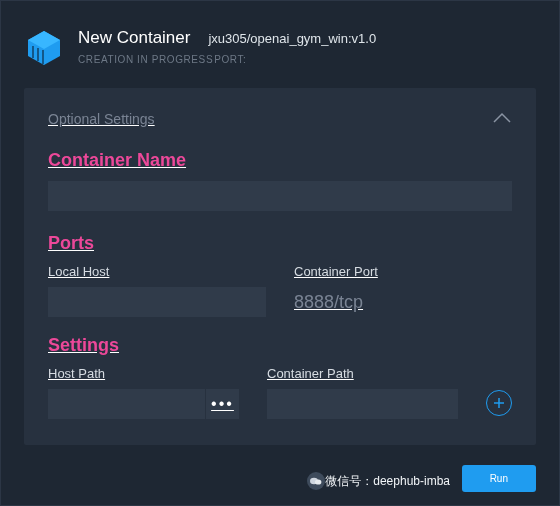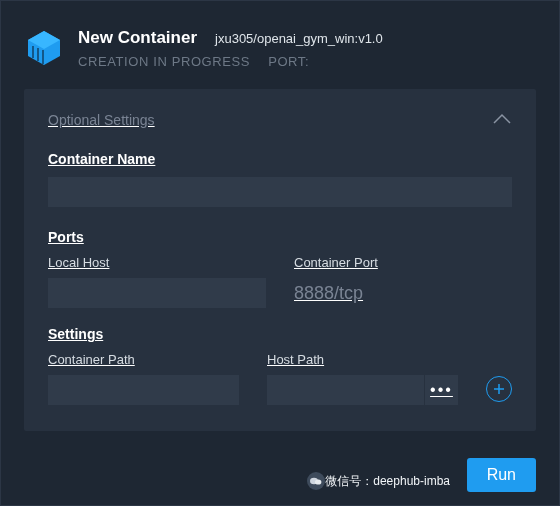--- a/index.html
+++ b/index.html
@@ -24,32 +24,32 @@
   flex-shrink: 0;
 }
 .header-text { flex: 1; }
 .title-row {
   display: flex;
   align-items: baseline;
   gap: 18px;
 }
 .title {
   font-size: 17px;
-  font-weight: 700;
+  font-weight: 400;
   color: #fff;
 }
 .image-ref {
   font-size: 13px;
   color: #dfe5ea;
 }
 .sub-row {
   display: flex;
-  gap: 18px;
+  gap: 1px;
   margin-top: 6px;
-  font-size: 13px;
+  font-size: 10px;
   letter-spacing: 0.6px;
   color: #6d7886;
 }
 .panel {
   margin: 0 24px;
   background: #27313f;
   padding: 22px 24px 26px 24px;
   border-radius: 2px;
   text-decoration: underline;
 }
@@ -60,23 +60,23 @@
   margin-bottom: 22px;
 }
 .panel-title {
   font-size: 14px;
   color: #7a8494;
 }
 .chevron {
   cursor: pointer;
 }
 .section-label {
-  font-size: 14px;
+  font-size: 18px;
   font-weight: 600;
-  color: #ffffff;
+  color: #ec4899;
   margin-bottom: 10px;
 }
 .field-label {
   font-size: 13px;
   color: #d6dce2;
   margin-bottom: 8px;
 }
 .input {
   width: 100%;
   height: 30px;
@@ -134,22 +134,22 @@
   margin-top: 20px;
   flex-shrink: 0;
 }
 .run-btn {
   position: absolute;
   bottom: 14px;
   right: 24px;
   background: #1f9cf0;
   color: #fff;
   border: none;
-  padding: 8px 20px;
-  font-size: 16px;
+  padding: 8px 28px;
+  font-size: 10px;
   font-weight: 500;
   border-radius: 3px;
   cursor: pointer;
 }
 .watermark {
   position: absolute;
   bottom: 16px;
   right: 110px;
   display: flex;
   align-items: center;
@@ -221,31 +221,31 @@
     </div>
     <div class="col">
       <div class="field-label">Container Port</div>
       <div class="static-val">8888/tcp</div>
     </div>
   </div>
 
   <div class="section-label">Settings</div>
   <div class="row" style="margin-bottom:0;">
     <div class="col">
-      <div class="field-label">Container Path</div>
-      <input class="input" style="">
-    </div>
-    <div class="col">
       <div class="field-label">Host Path</div>
       <div class="hostpath-wrap">
         <input class="input" style="">
         <div class="dots-btn">
           <span>•••</span>
         </div>
       </div>
+    </div>
+    <div class="col">
+      <div class="field-label">Container Path</div>
+      <input class="input" style="">
     </div>
     <div class="add-btn">
       <svg width="12" height="12" viewBox="0 0 12 12">
         <line x1="6" y1="1" x2="6" y2="11" stroke="#1f9cf0" stroke-width="1.5"></line>
         <line x1="1" y1="6" x2="11" y2="6" stroke="#1f9cf0" stroke-width="1.5"></line>
       </svg>
     </div>
   </div>
 </div>
 

